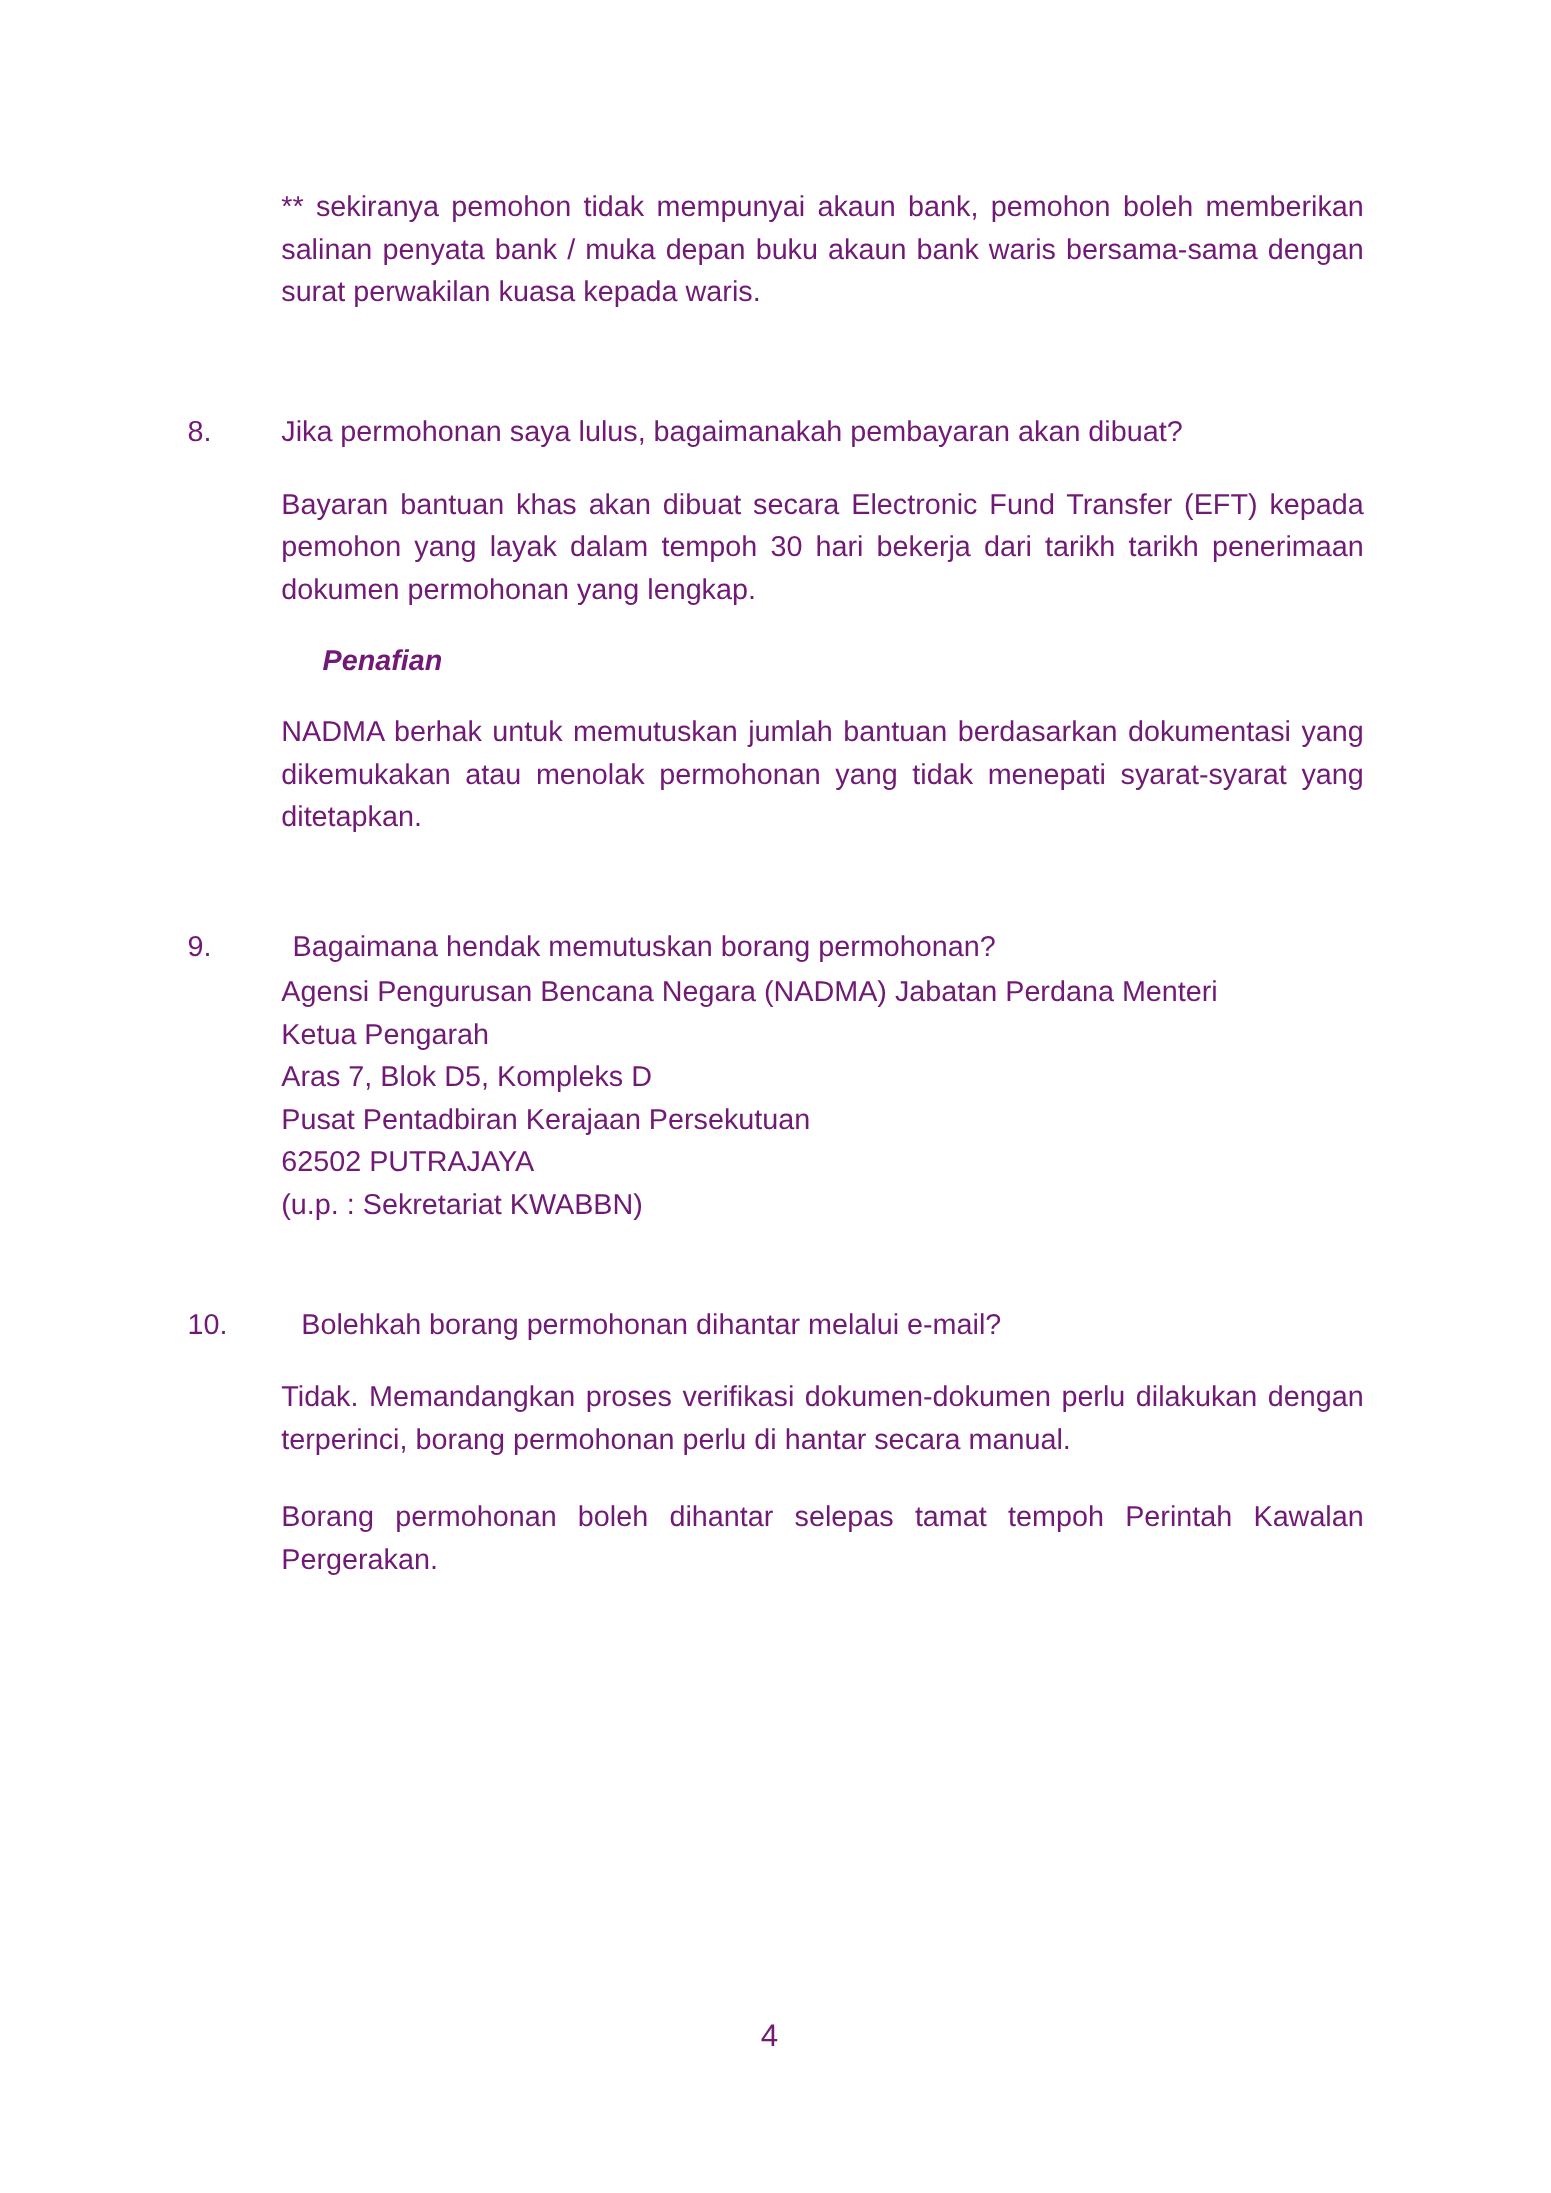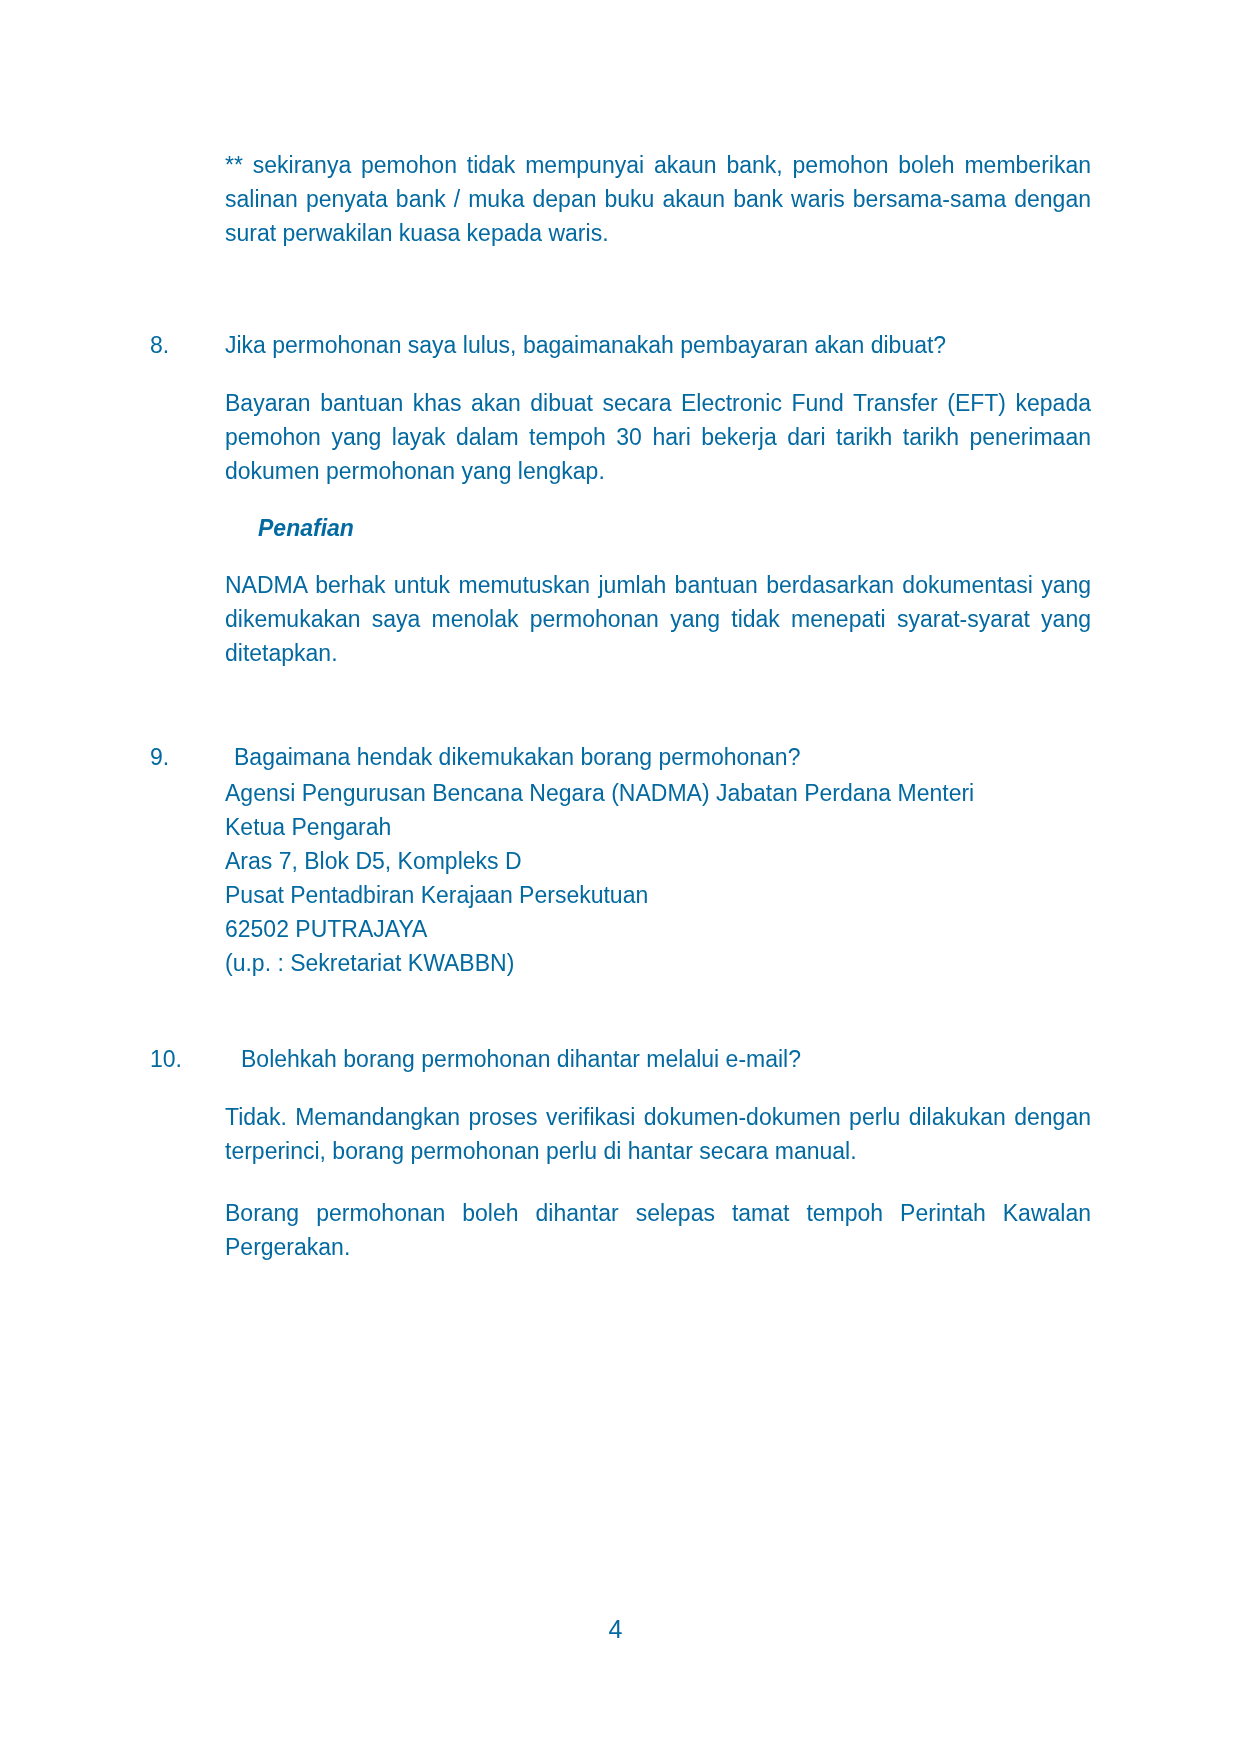--- a/index.html
+++ b/index.html
@@ -6,21 +6,21 @@
     margin: 0;
     padding: 0;
     background: #ffffff;
   }
   .page {
     position: relative;
     width: 1241px;
     height: 1754px;
     background: #ffffff;
     font-family: "Liberation Sans", sans-serif;
-    color: #0369a1;
+    color: #701a75;
     font-size: 23px;
     line-height: 34px;
     overflow: hidden;
     box-sizing: border-box;
   }
   .content {
     position: absolute;
     left: 150px;
     top: 140px;
     width: 941px;
@@ -93,25 +93,25 @@
 
     <div class="qa-row mt-q8">
       <span class="q-number">8.</span>
       <span class="q-text">Jika permohonan saya lulus, bagaimanakah pembayaran akan dibuat?</span>
     </div>
 
     <p class="para mt-p8">Bayaran bantuan khas akan dibuat secara Electronic Fund Transfer (EFT) kepada pemohon yang layak dalam tempoh 30 hari bekerja dari tarikh tarikh penerimaan dokumen permohonan yang lengkap.</p>
 
     <p class="sub-heading mt-penafian">Penafian</p>
 
-    <p class="para mt-nadma">NADMA berhak untuk memutuskan jumlah bantuan berdasarkan dokumentasi yang dikemukakan saya menolak permohonan yang tidak menepati syarat-syarat yang ditetapkan.</p>
+    <p class="para mt-nadma">NADMA berhak untuk memutuskan jumlah bantuan berdasarkan dokumentasi yang dikemukakan atau menolak permohonan yang tidak menepati syarat-syarat yang ditetapkan.</p>
 
     <div class="qa-row mt-q9">
       <span class="q-number">9.</span>
-      <span class="q-text slight-indent">Bagaimana hendak dikemukakan borang permohonan?</span>
+      <span class="q-text slight-indent">Bagaimana hendak memutuskan borang permohonan?</span>
     </div>
 
 
     <div class="address-block mt-addr">
       <span class="address-line">Agensi Pengurusan Bencana Negara (NADMA) Jabatan Perdana Menteri</span>
       <span class="address-line">Ketua Pengarah</span>
       <span class="address-line">Aras 7, Blok D5, Kompleks D</span>
       <span class="address-line">Pusat Pentadbiran Kerajaan Persekutuan</span>
       <span class="address-line">62502 PUTRAJAYA</span>
       <span class="address-line">(u.p. : Sekretariat KWABBN)</span>

